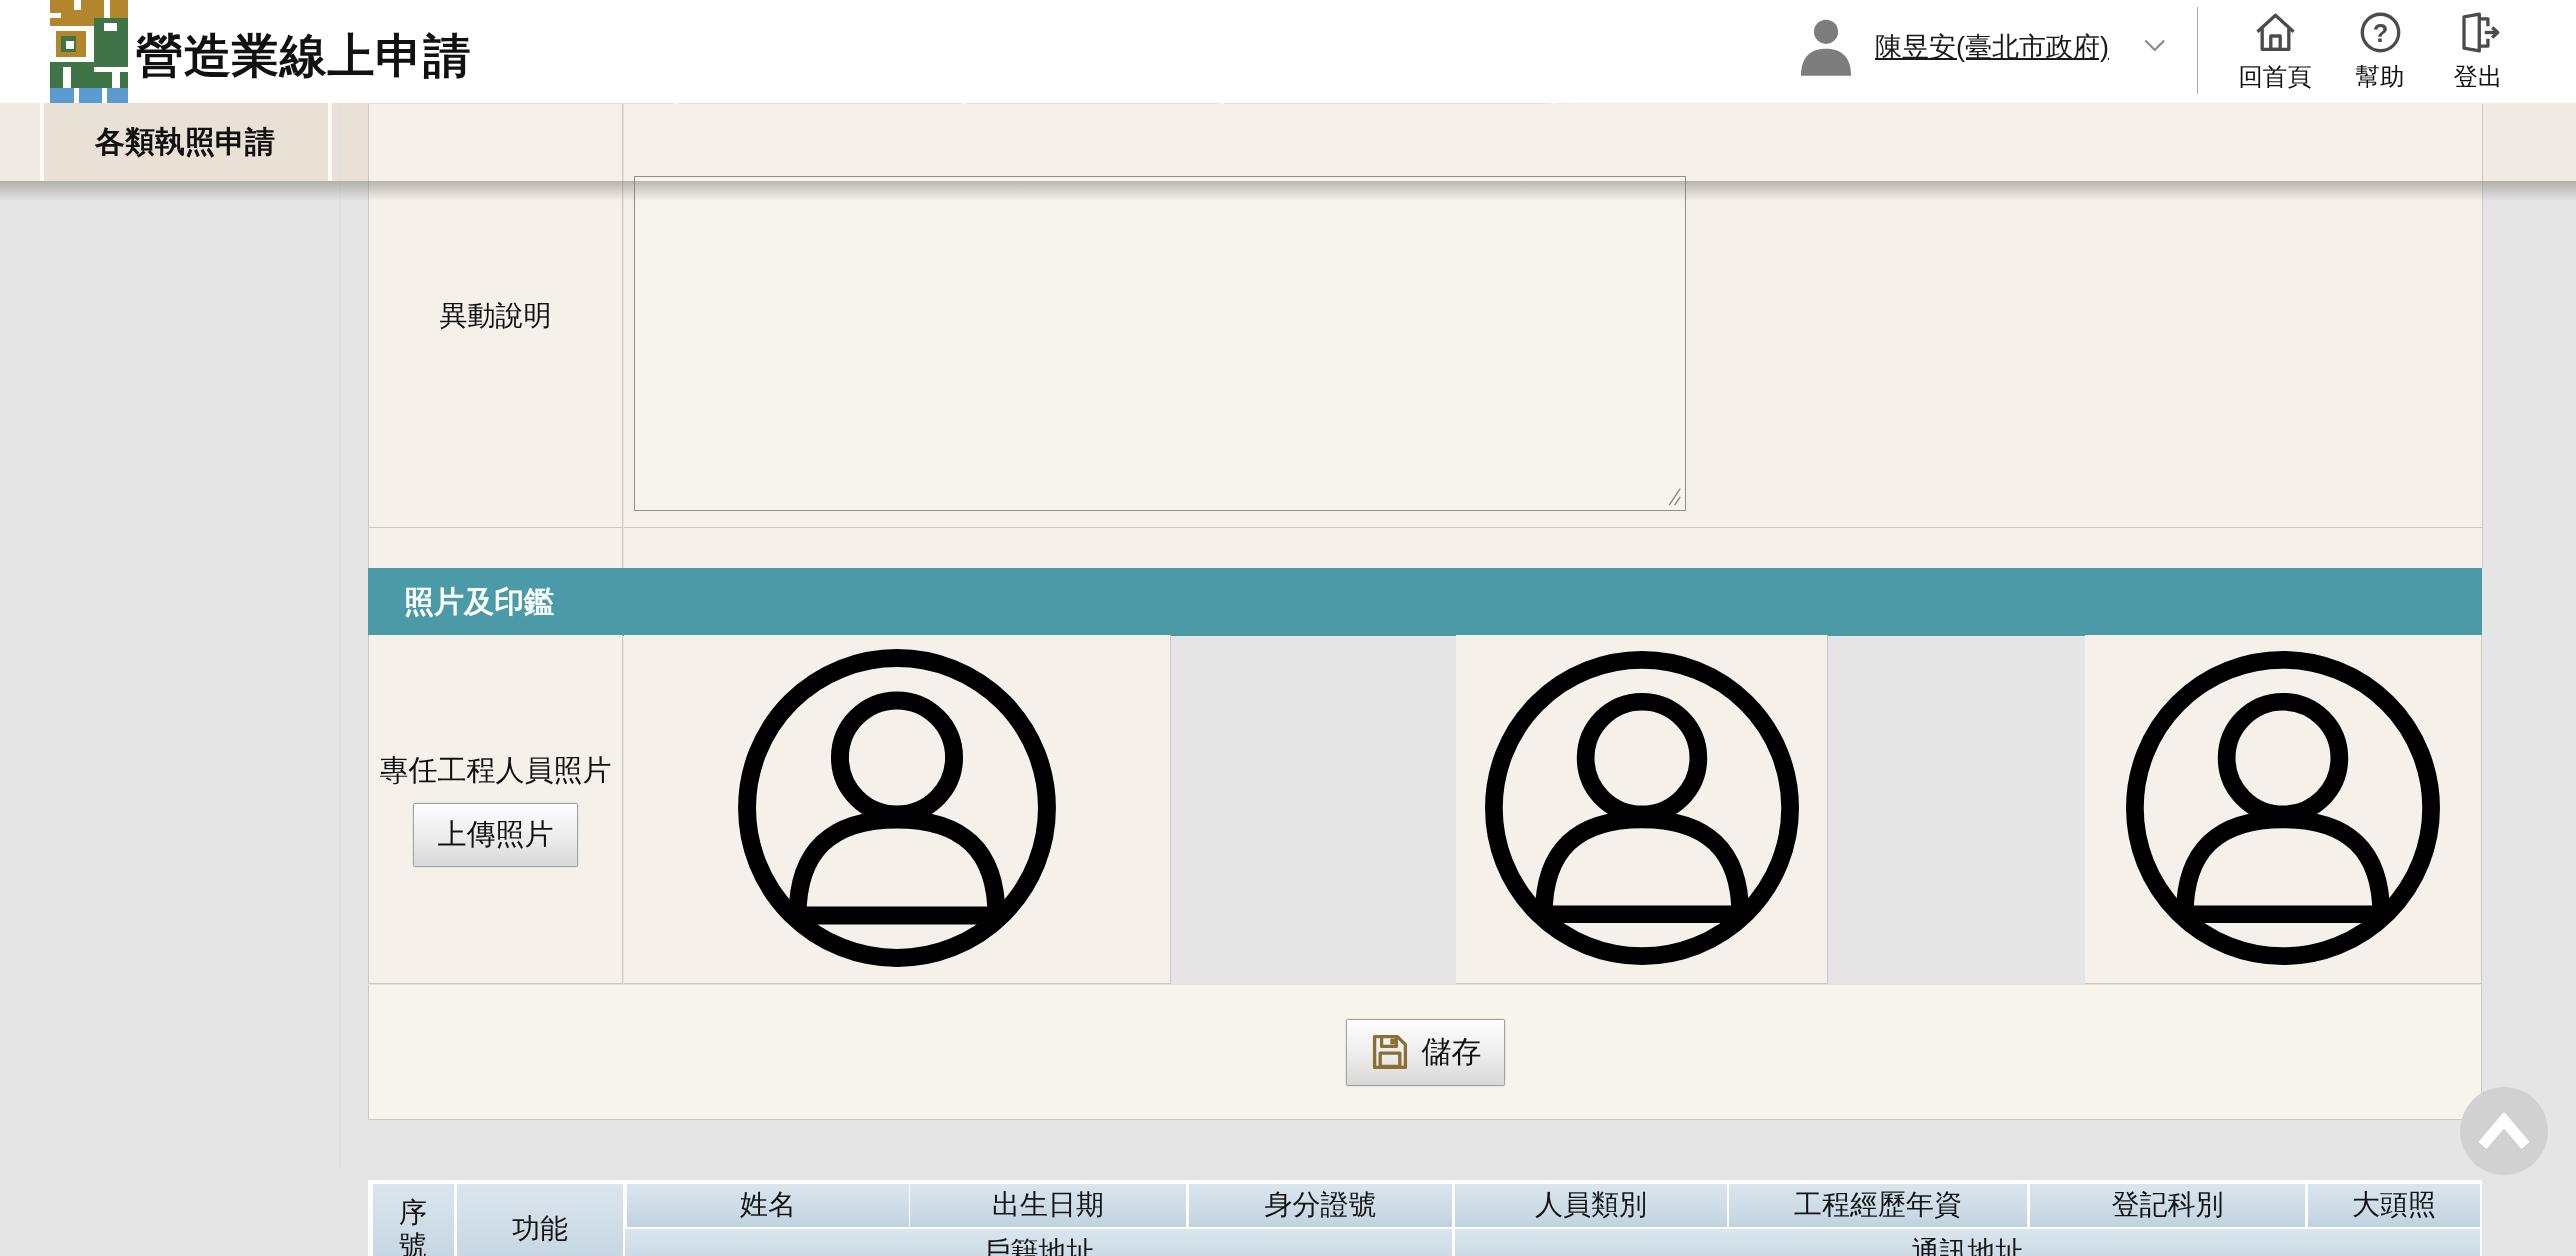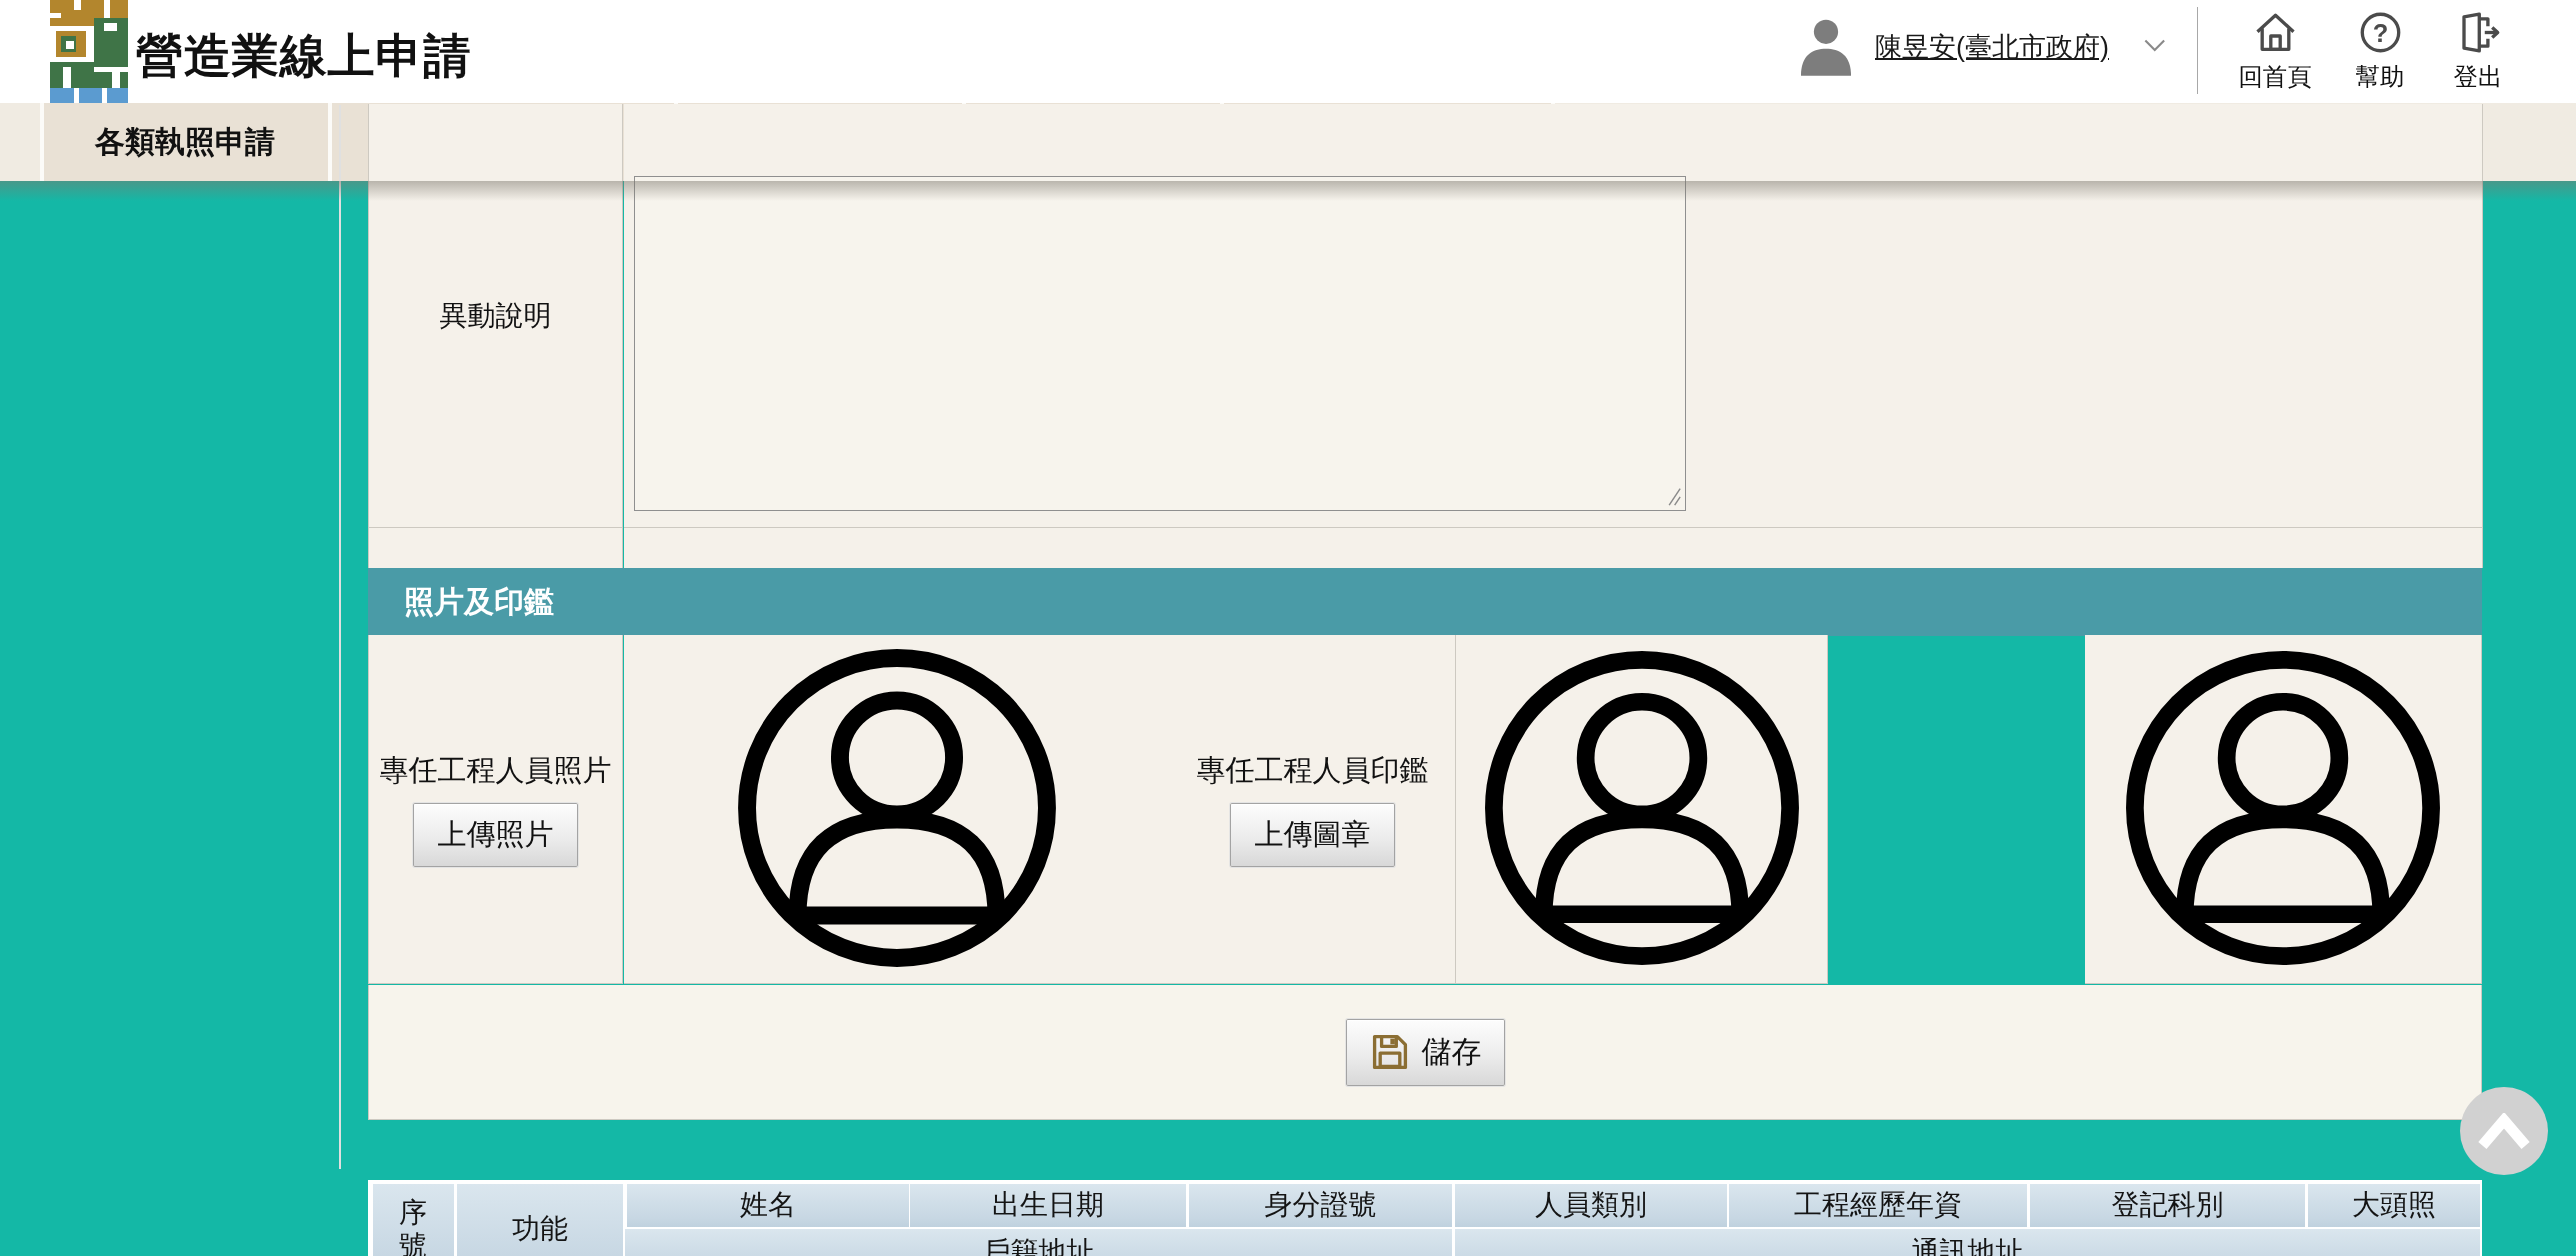--- a/index.html
+++ b/index.html
@@ -1,16 +1,16 @@
 <!DOCTYPE html>
 <html style="font-size:14.5px"><head>
 <meta charset="utf-8">
 <style>
   html,body{margin:0;padding:0;}
-  .stage{position:relative;width:2576px;height:1256px;overflow:hidden;background:#14b8a6;
+  .stage{position:relative;width:2576px;height:1256px;overflow:hidden;background:#e5e5e5;
          font-family:"Liberation Sans","DejaVu Sans",sans-serif;color:#111;}
   .abs{position:absolute;box-sizing:border-box;}
 
   
   .page-title{font-size:47px;font-weight:bold;letter-spacing:0.9px;white-space:nowrap;}
   .user-name{font-size:27px;color:#1a1a1a;text-decoration:underline;white-space:nowrap;cursor:pointer;}
   .hdr-action{text-align:center;cursor:pointer;}
   .hdr-action .lbl{font-size:24.4px;color:#111;margin-top:1.8px;}
   .hdr-divider{width:0.9px;background:#a8a8a8;}
 
@@ -174,24 +174,20 @@
   <div class="abs cell icon-cell" style="left:624px;top:635px;width:547px;height:349px;">
     <span>
       <svg width="326" height="326" viewBox="0 0 100 100" fill="none" stroke="#000" stroke-width="5.5" stroke-linejoin="round">
         <circle cx="50" cy="50" r="46"></circle>
         <circle cx="50" cy="34.5" r="17.5"></circle>
         <path d="M19.5,83 C19.5,63 30,53.5 50,53.5 C70,53.5 80.5,63 80.5,83 Z"></path>
       </svg>
     </span>
   </div>
 
-  <div class="abs cell upload-cell" style="left:1170px;top:635px;width:286px;height:349px;">
-    <div class="upload-label">專任工程人員印鑑</div>
-    <button class="btn" style="width:165px;height:64px;">上傳圖章</button>
-  </div>
   <div class="abs cell icon-cell" style="left:1456px;top:635px;width:372px;height:349px;">
     <span>
       <svg width="322" height="322" viewBox="0 0 100 100" fill="none" stroke="#000" stroke-width="5.5" stroke-linejoin="round">
         <circle cx="50" cy="50" r="46"></circle>
         <circle cx="50" cy="34.5" r="17.5"></circle>
         <path d="M19.5,83 C19.5,63 30,53.5 50,53.5 C70,53.5 80.5,63 80.5,83 Z"></path>
       </svg>
     </span>
   </div>
 

